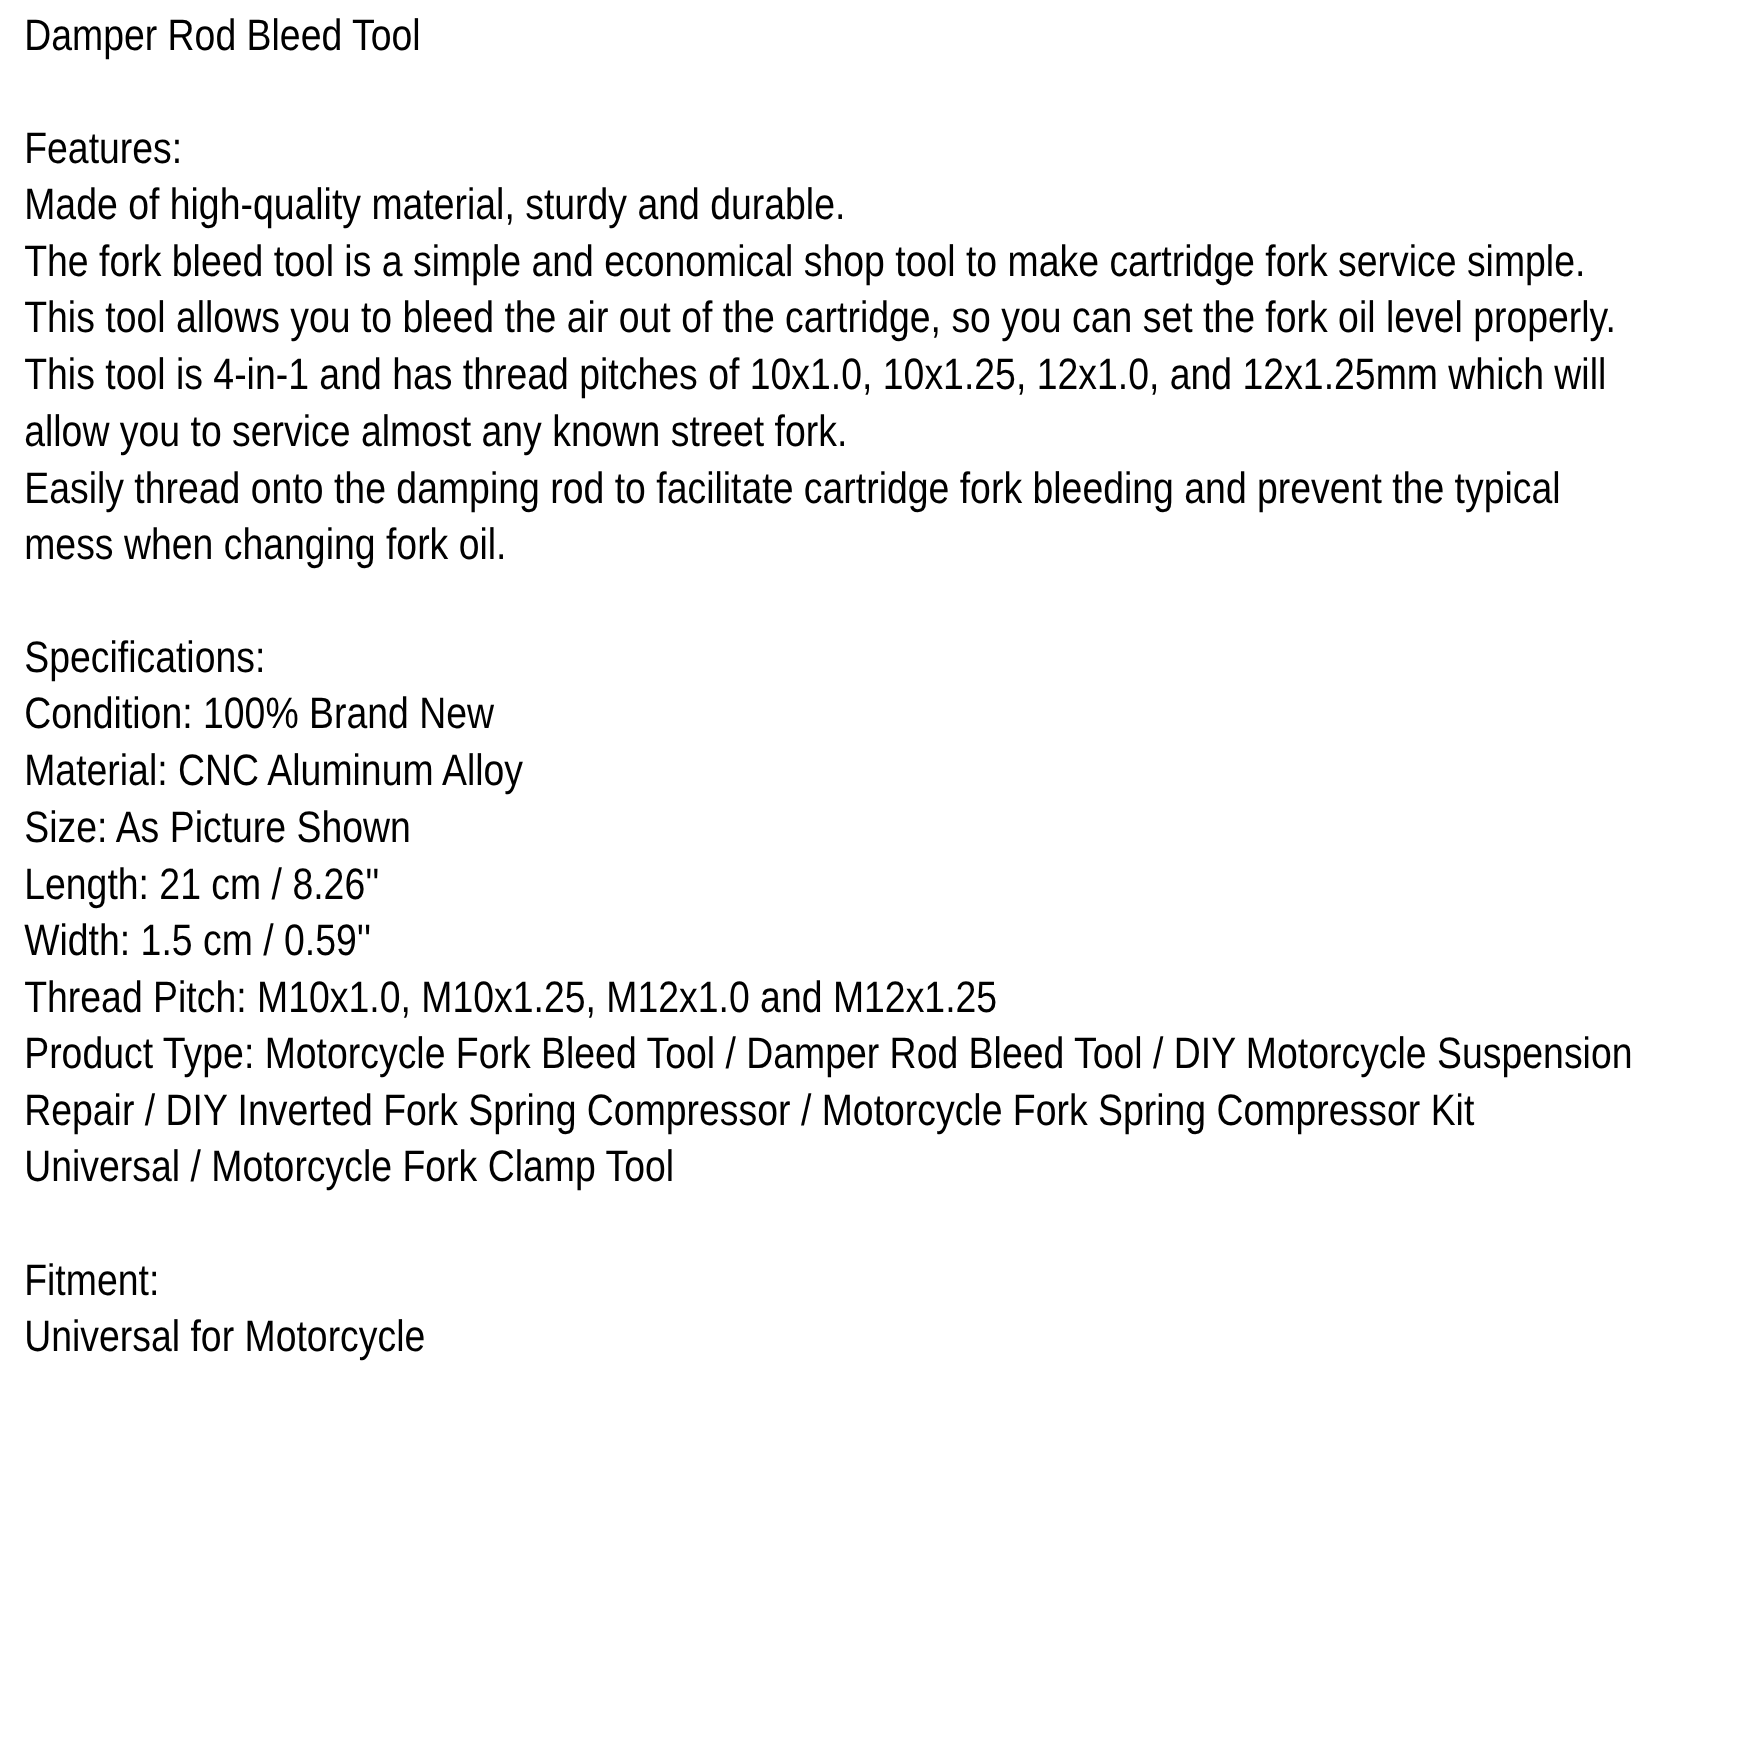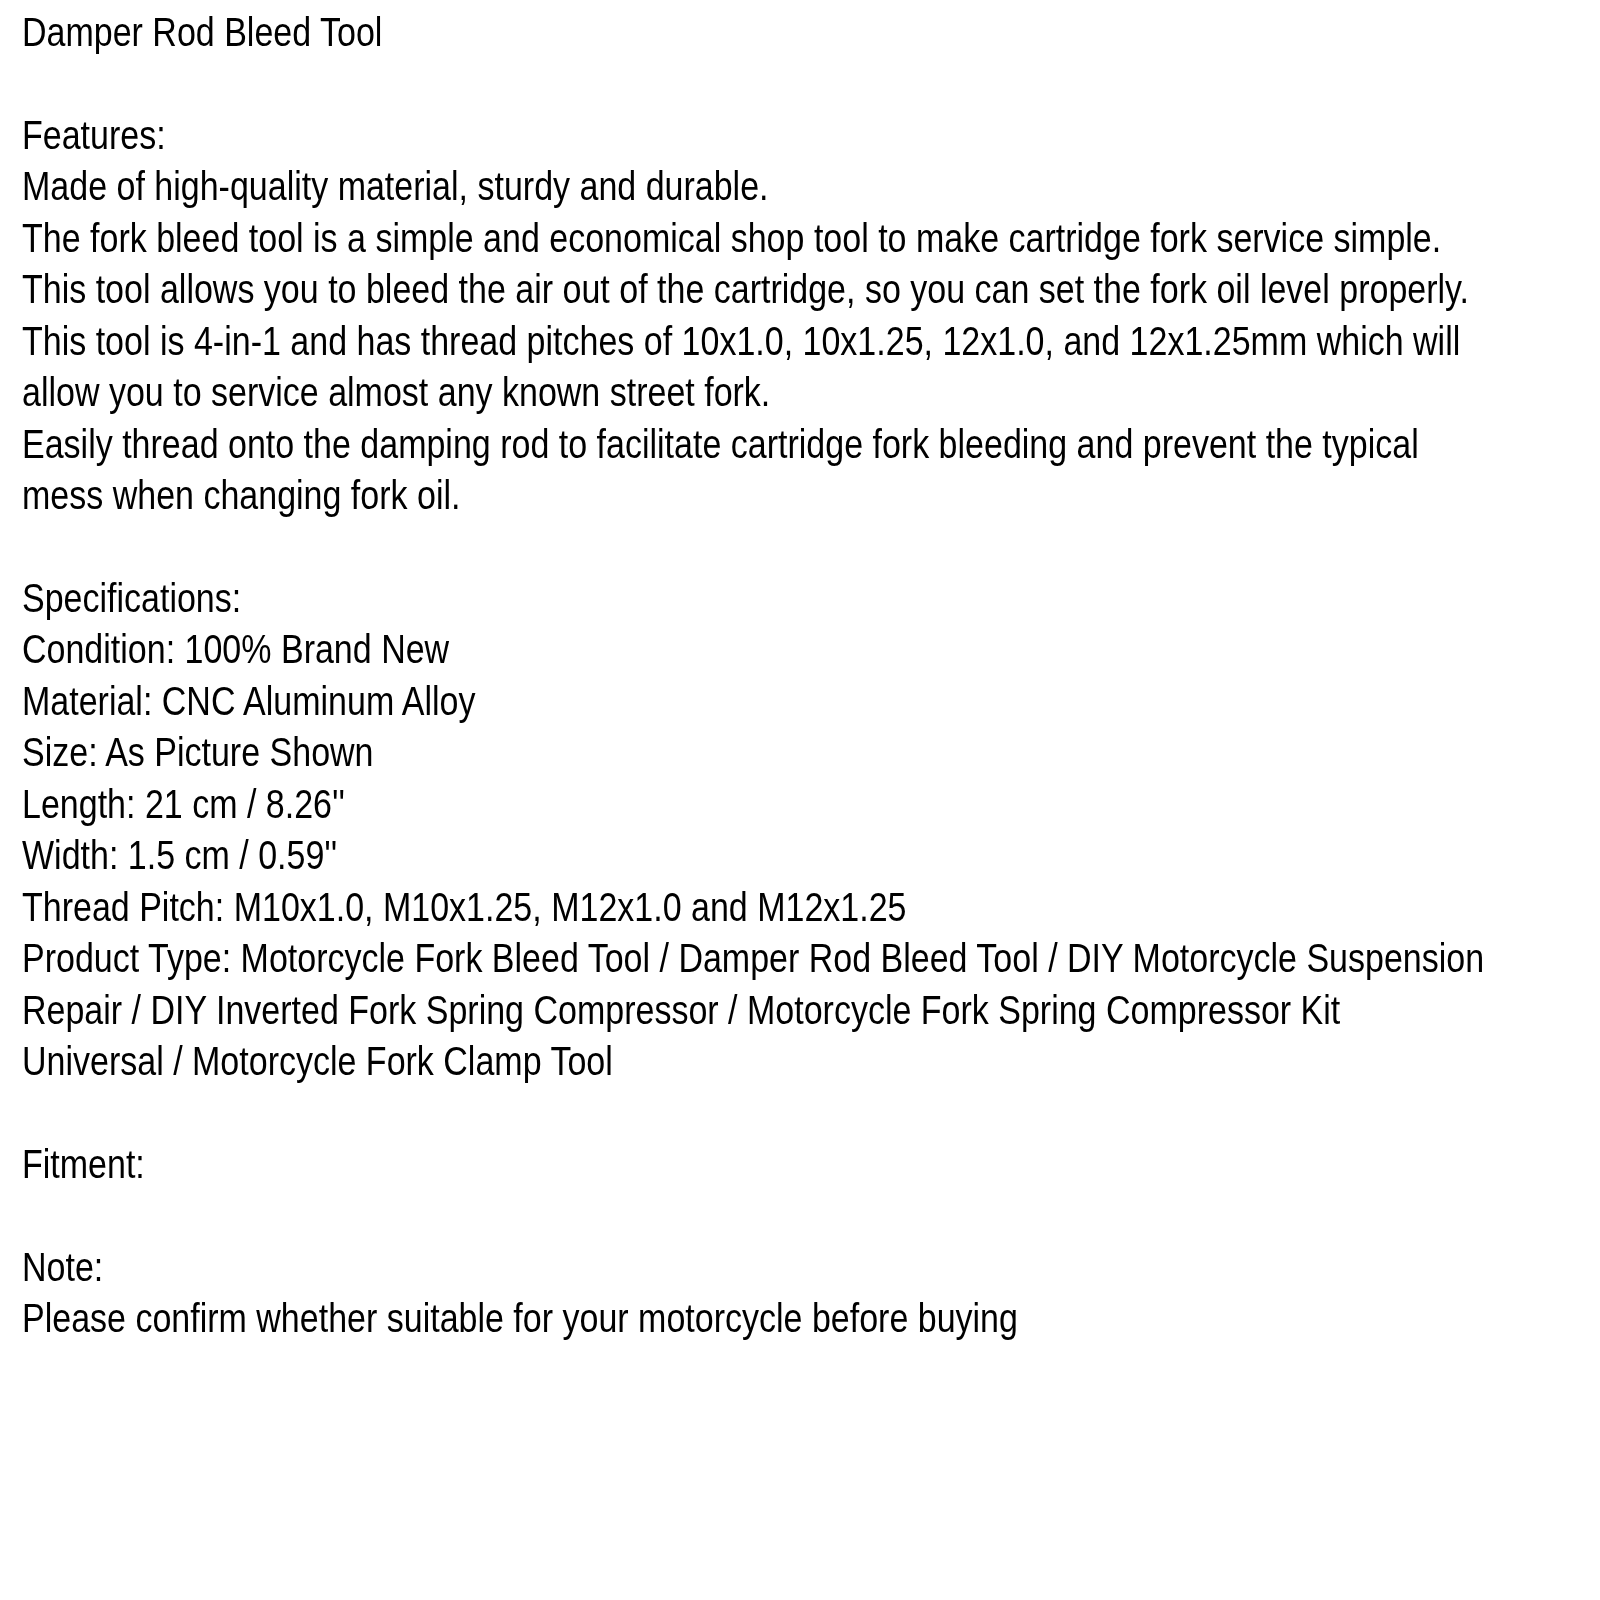--- a/index.html
+++ b/index.html
@@ -64,24 +64,21 @@
         <div class="line">Width: 1.5 cm / 0.59''</div>
         <div class="line">Thread Pitch: M10x1.0, M10x1.25, M12x1.0 and M12x1.25</div>
         <div class="line">Product Type: Motorcycle Fork Bleed Tool / Damper Rod Bleed Tool / DIY Motorcycle Suspension</div>
         <div class="line">Repair / DIY Inverted Fork Spring Compressor / Motorcycle Fork Spring Compressor Kit</div>
         <div class="line">Universal / Motorcycle Fork Clamp Tool</div>
       </div>
   </div>
 
   <div class="para">
     <div class="line">Fitment:</div>
+    <div>
+
+    <div class="line">Universal for Motorcycle</div>
+      </div>
   </div>
 
-  <div class="para">
-    <div class="line">Note:</div>
-    <div>
-
-    <div class="line">Please confirm whether suitable for your motorcycle before buying</div>
-      </div>
-  </div>
 
 
 </div>
 
 </body></html>

